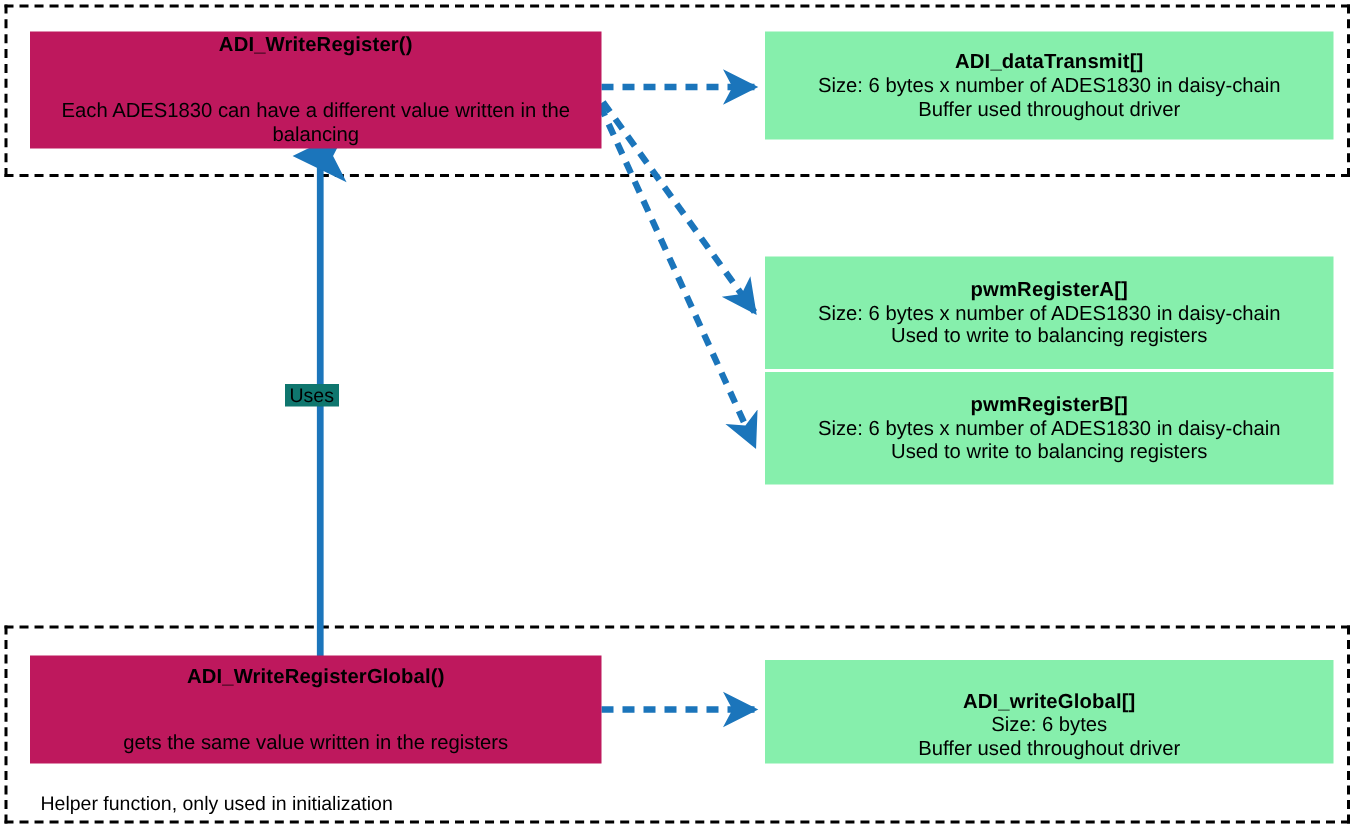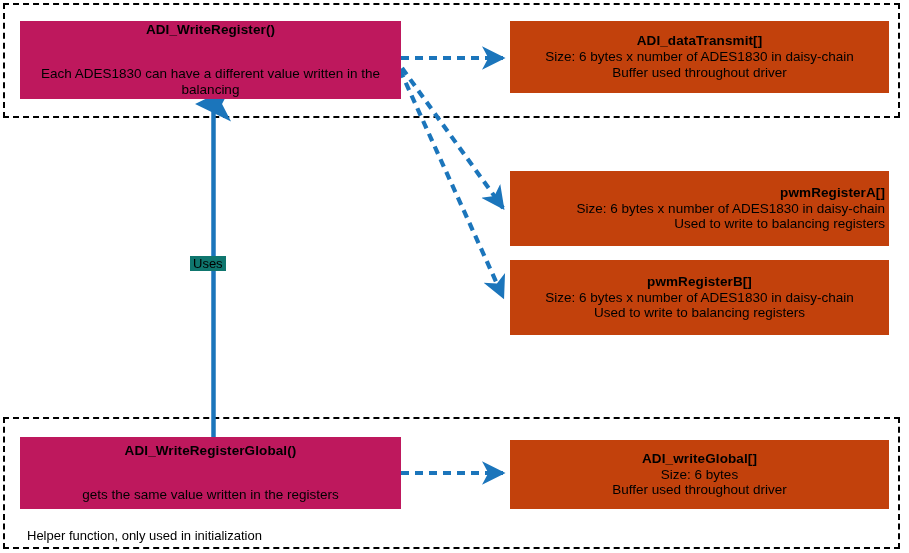--- a/index.html
+++ b/index.html
@@ -33,21 +33,21 @@
     text-align: center;
     line-height: 1.17;
     color: #000000;
     padding: 2px 4px;
   }
   .node.blue {
     background: #be185d;
     gap: 28px;
   }
   .node.red {
-    background: #c2410c;
+    background: #86efac;
   }
   .node-title {
     font-weight: bold;
     font-size: 13.5px;
     letter-spacing: 0.1px;
     white-space: nowrap;
   }
   .node-line {
     font-size: 13.5px;
     white-space: nowrap;
@@ -116,38 +116,38 @@
     <div class="node-title">ADI_WriteRegister()</div>
     <div class="node-line wrap">Each ADES1830 can have a different value written in the balancing</div>
   </div>
 
   <div class="node red" style="left:510px; top:21px; width:379px; height:72px;">
     <div class="node-title">ADI_dataTransmit[]</div>
     <div class="node-line">Size: 6 bytes x number of ADES1830 in daisy-chain</div>
     <div class="node-line">Buffer used throughout driver</div>
   </div>
 
-  <div class="node red" style="left:510px; top:171px; width:379px; height:75px;align-items:flex-end;">
+  <div class="node red" style="left:510px; top:171px; width:379px; height:75px;">
     <div class="node-title">pwmRegisterA[]</div>
     <div class="node-line">Size: 6 bytes x number of ADES1830 in daisy-chain</div>
     <div class="node-line">Used to write to balancing registers</div>
   </div>
 
-  <div class="node red" style="left:510px; top:260px; width:379px; height:75px;">
+  <div class="node red" style="left:510px; top:248px; width:379px; height:75px;">
     <div class="node-title">pwmRegisterB[]</div>
     <div class="node-line">Size: 6 bytes x number of ADES1830 in daisy-chain</div>
     <div class="node-line">Used to write to balancing registers</div>
   </div>
 
   <div class="node blue" style="left:20px; top:437px; width:381px; height:72px;">
     <div class="node-title">ADI_WriteRegisterGlobal()</div>
     <div class="node-line">gets the same value written in the registers</div>
   </div>
 
-  <div class="node red" style="left:510px; top:440px; width:379px; height:69px;">
+  <div class="node red" style="left:510px; top:440px; width:379px; height:69px;justify-content:flex-end;">
     <div class="node-title">ADI_writeGlobal[]</div>
     <div class="node-line">Size: 6 bytes</div>
     <div class="node-line">Buffer used throughout driver</div>
   </div>
 
   <div class="caption" style="left:27px; top:528px;">Helper function, only used in initialization</div>
 
 </div>
 
 </body></html>

